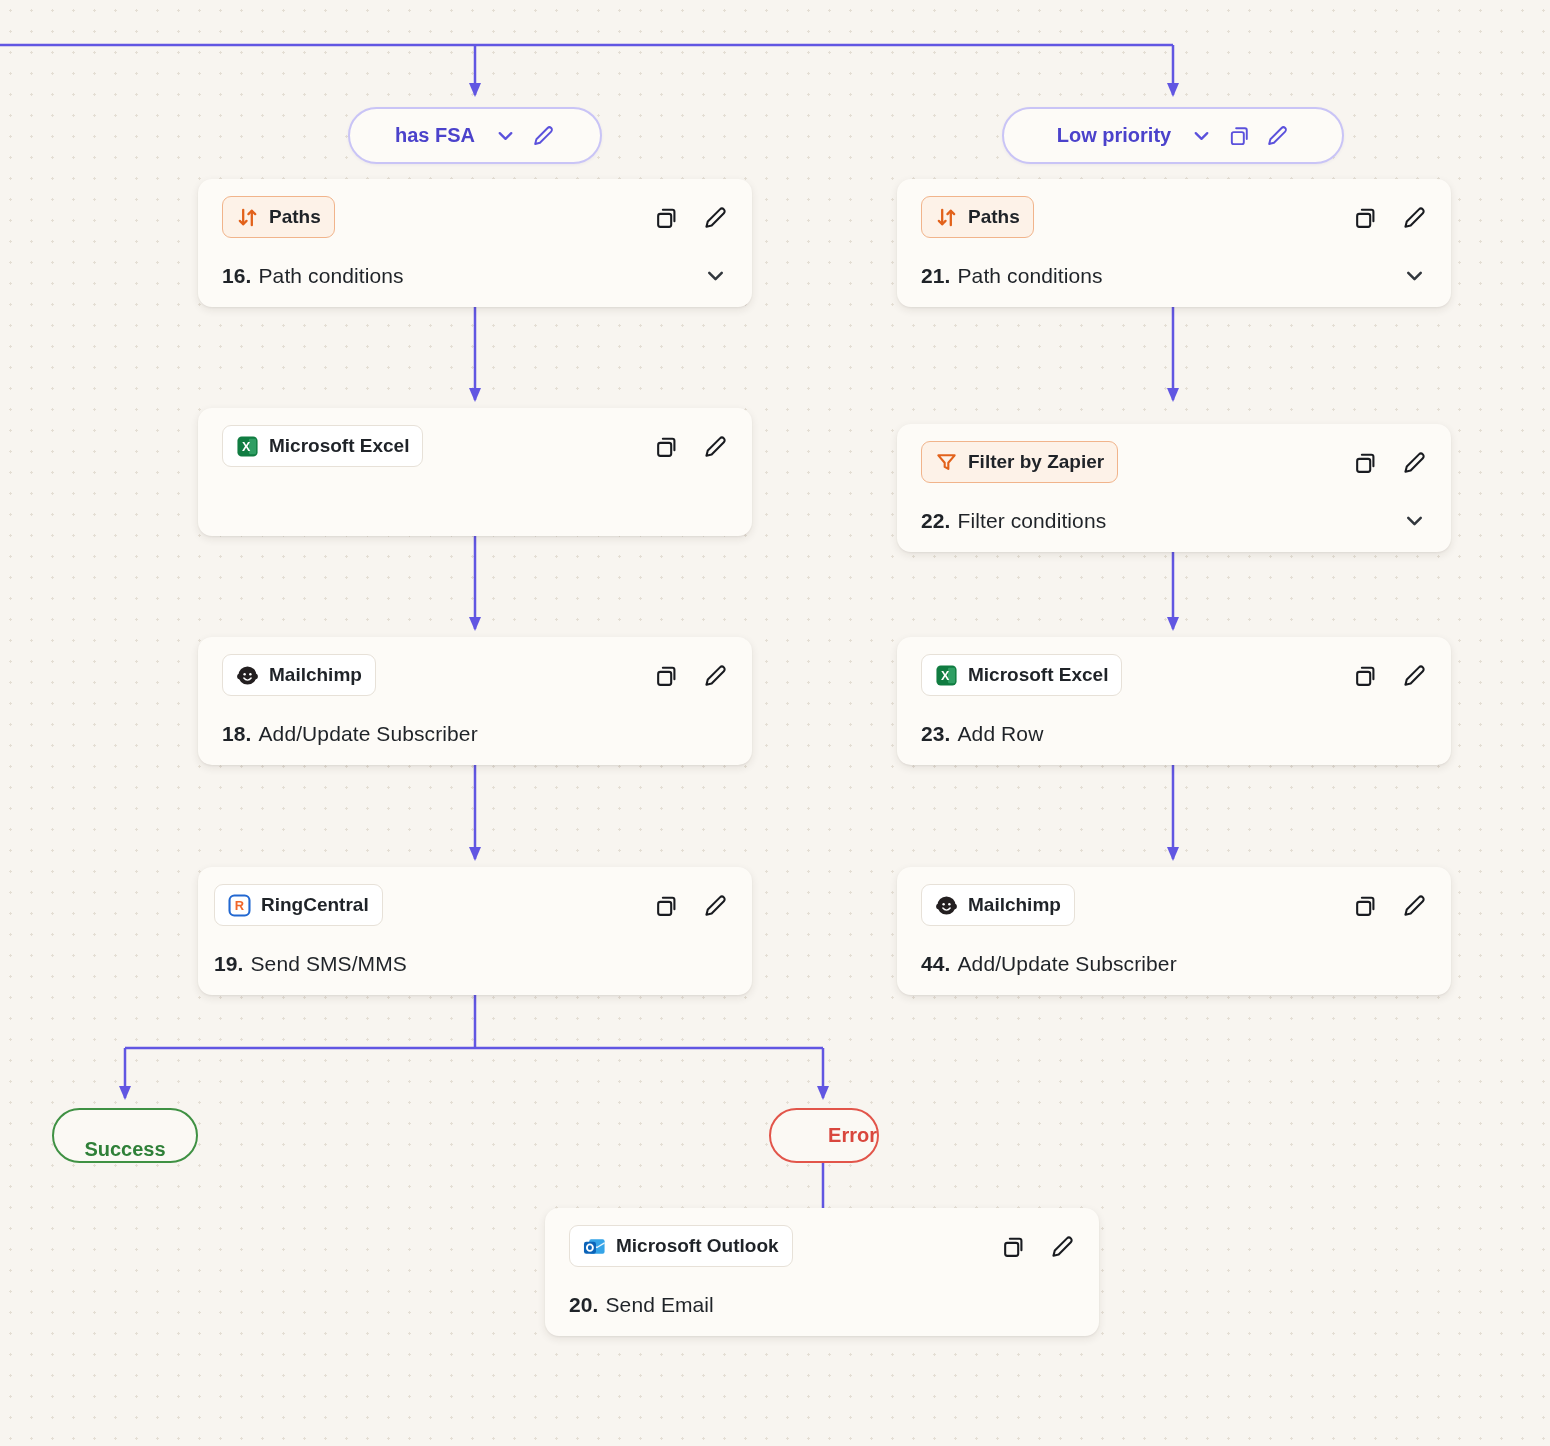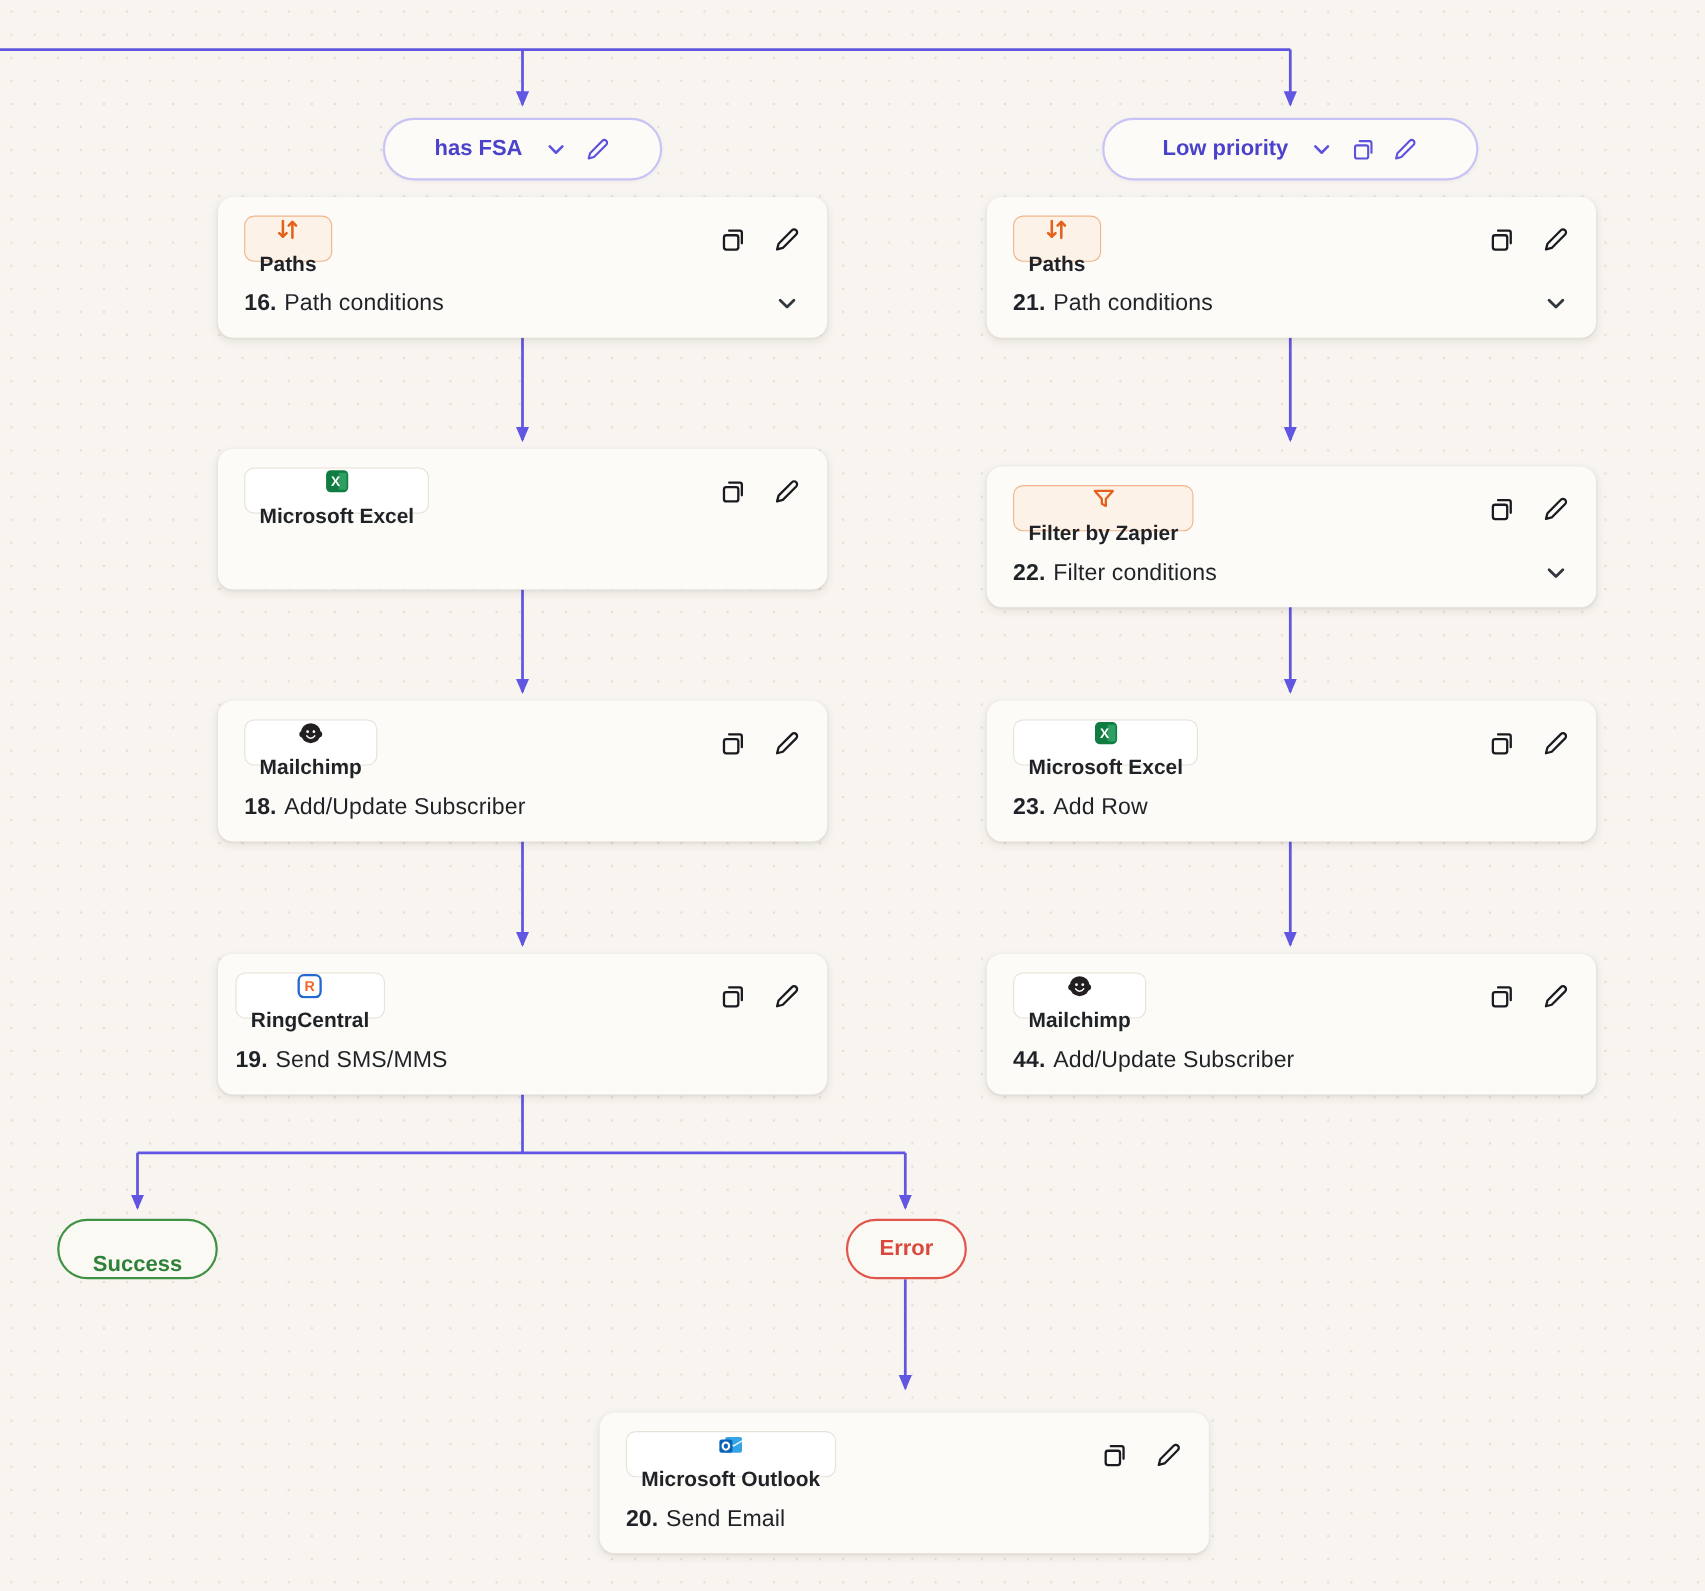--- a/index.html
+++ b/index.html
@@ -31,21 +31,21 @@
     display:flex; flex-direction:column; justify-content:space-between;
   }
   .card-top { display:flex; justify-content:space-between; align-items:center; }
   .card-bottom { display:flex; justify-content:space-between; align-items:center; }
 
   .badge {
     display:inline-flex; align-items:center; gap:10px;
     height:42px; padding:0 13px;
     border-radius:9px;
     border:1px solid #e7e1d8; background:#ffffff;
-    font-weight:bold; font-size:19px; color:#1f2328;flex-direction:column;
+    font-weight:bold; font-size:19px; color:#1f2328;
   }
   .badge.orange { border-color:#f1b48b; background:#fdf2e8; }
   .app-icon { width:23px; height:23px; flex:0 0 auto; }
   .orange-ic { color:#e2621b; }
 
   .actions { display:flex; align-items:center; gap:24px; }
   .act { width:25px; height:25px; color:#191b20; cursor:pointer; }
 
   .step-title { font-size:21px; color:#1f2328; letter-spacing:.1px; }
   .step-title b { font-weight:bold; margin-right:7px; }
@@ -352,25 +352,25 @@
       </span>
     </div>
     <div class="card-bottom">
       <span class="step-title"><b>44.</b><span>Add/Update Subscriber</span></span>
     </div>
   </div>
 
   <div class="terminal success" style="left:52px; top:1108px; width:146px;align-items:flex-end;">
     <span>Success</span>
   </div>
-  <div class="terminal error" style="left:769px; top:1108px; width:110px;">
+  <div class="terminal error" style="left:769px; top:1108px; width:110px;justify-content:flex-end;">
     <span>Error</span>
   </div>
 
-  <div class="card" style="left:545px; top:1284px;">
+  <div class="card" style="left:545px; top:1208px;">
     <div class="card-top">
       <span class="badge">
         <svg class="app-icon" viewBox="0 0 24 24">
             <use href="#i-outlook"></use>
           </svg>
         <span>Microsoft Outlook</span>
       </span>
       <span class="actions">
         <svg class="act" viewBox="0 0 24 24">
             <use href="#i-copy"></use>

